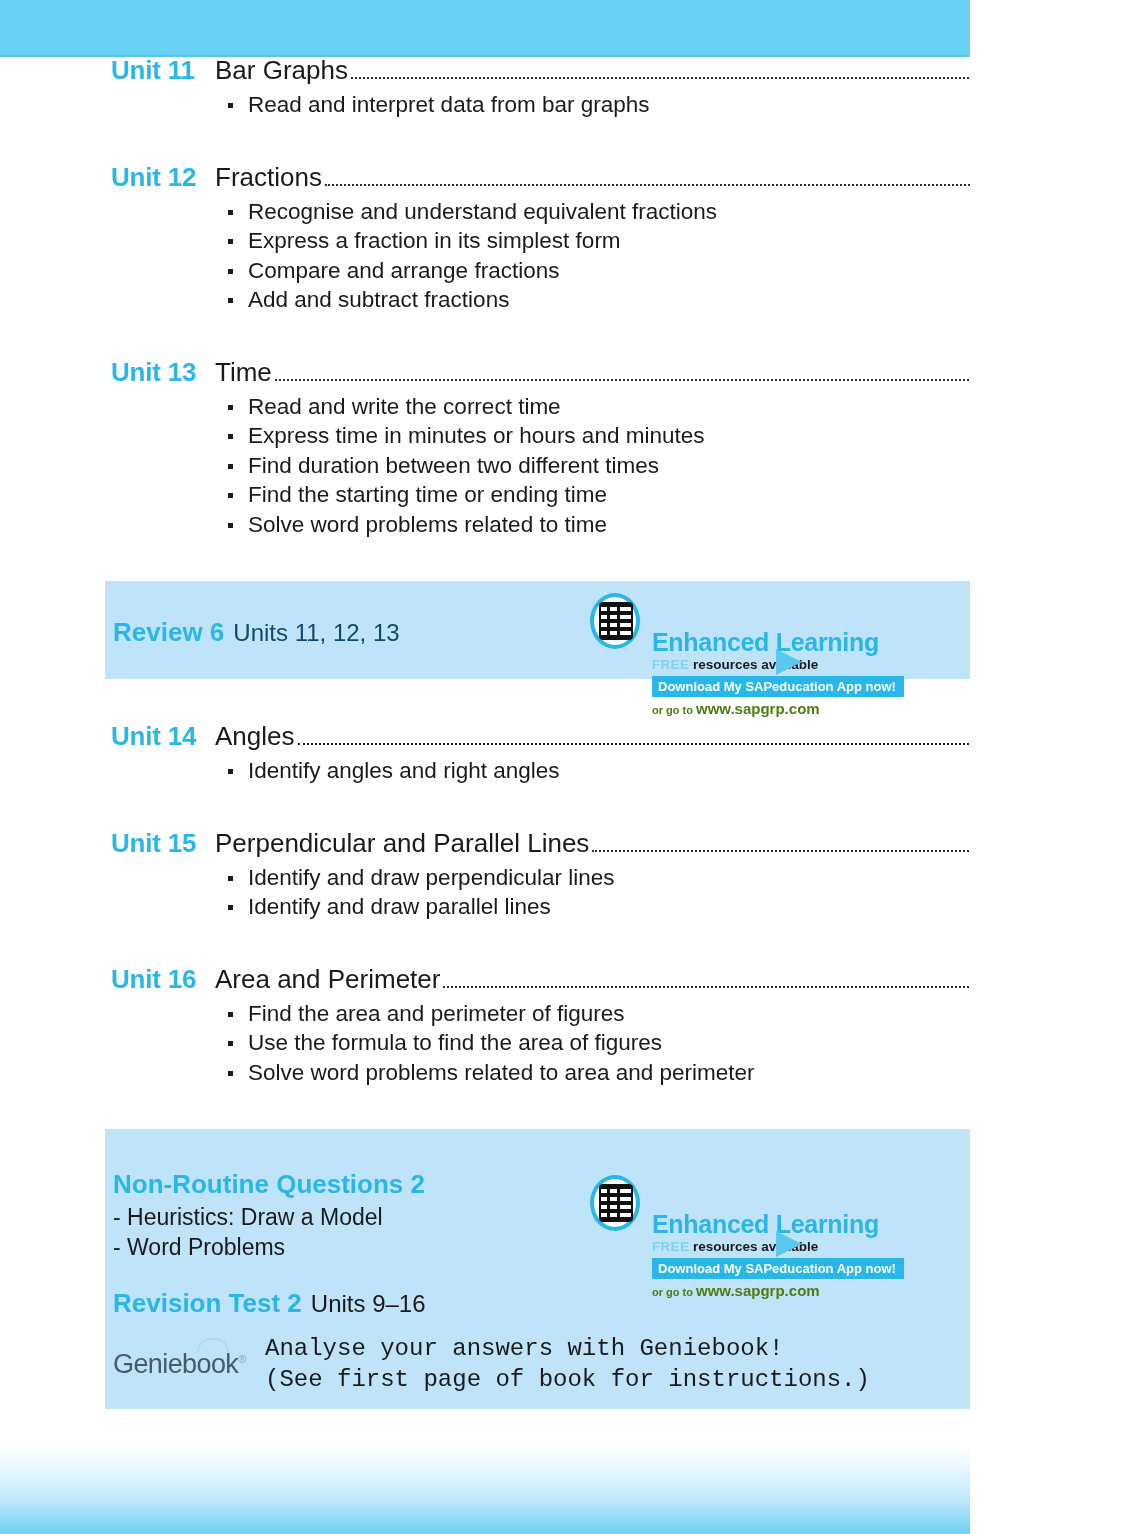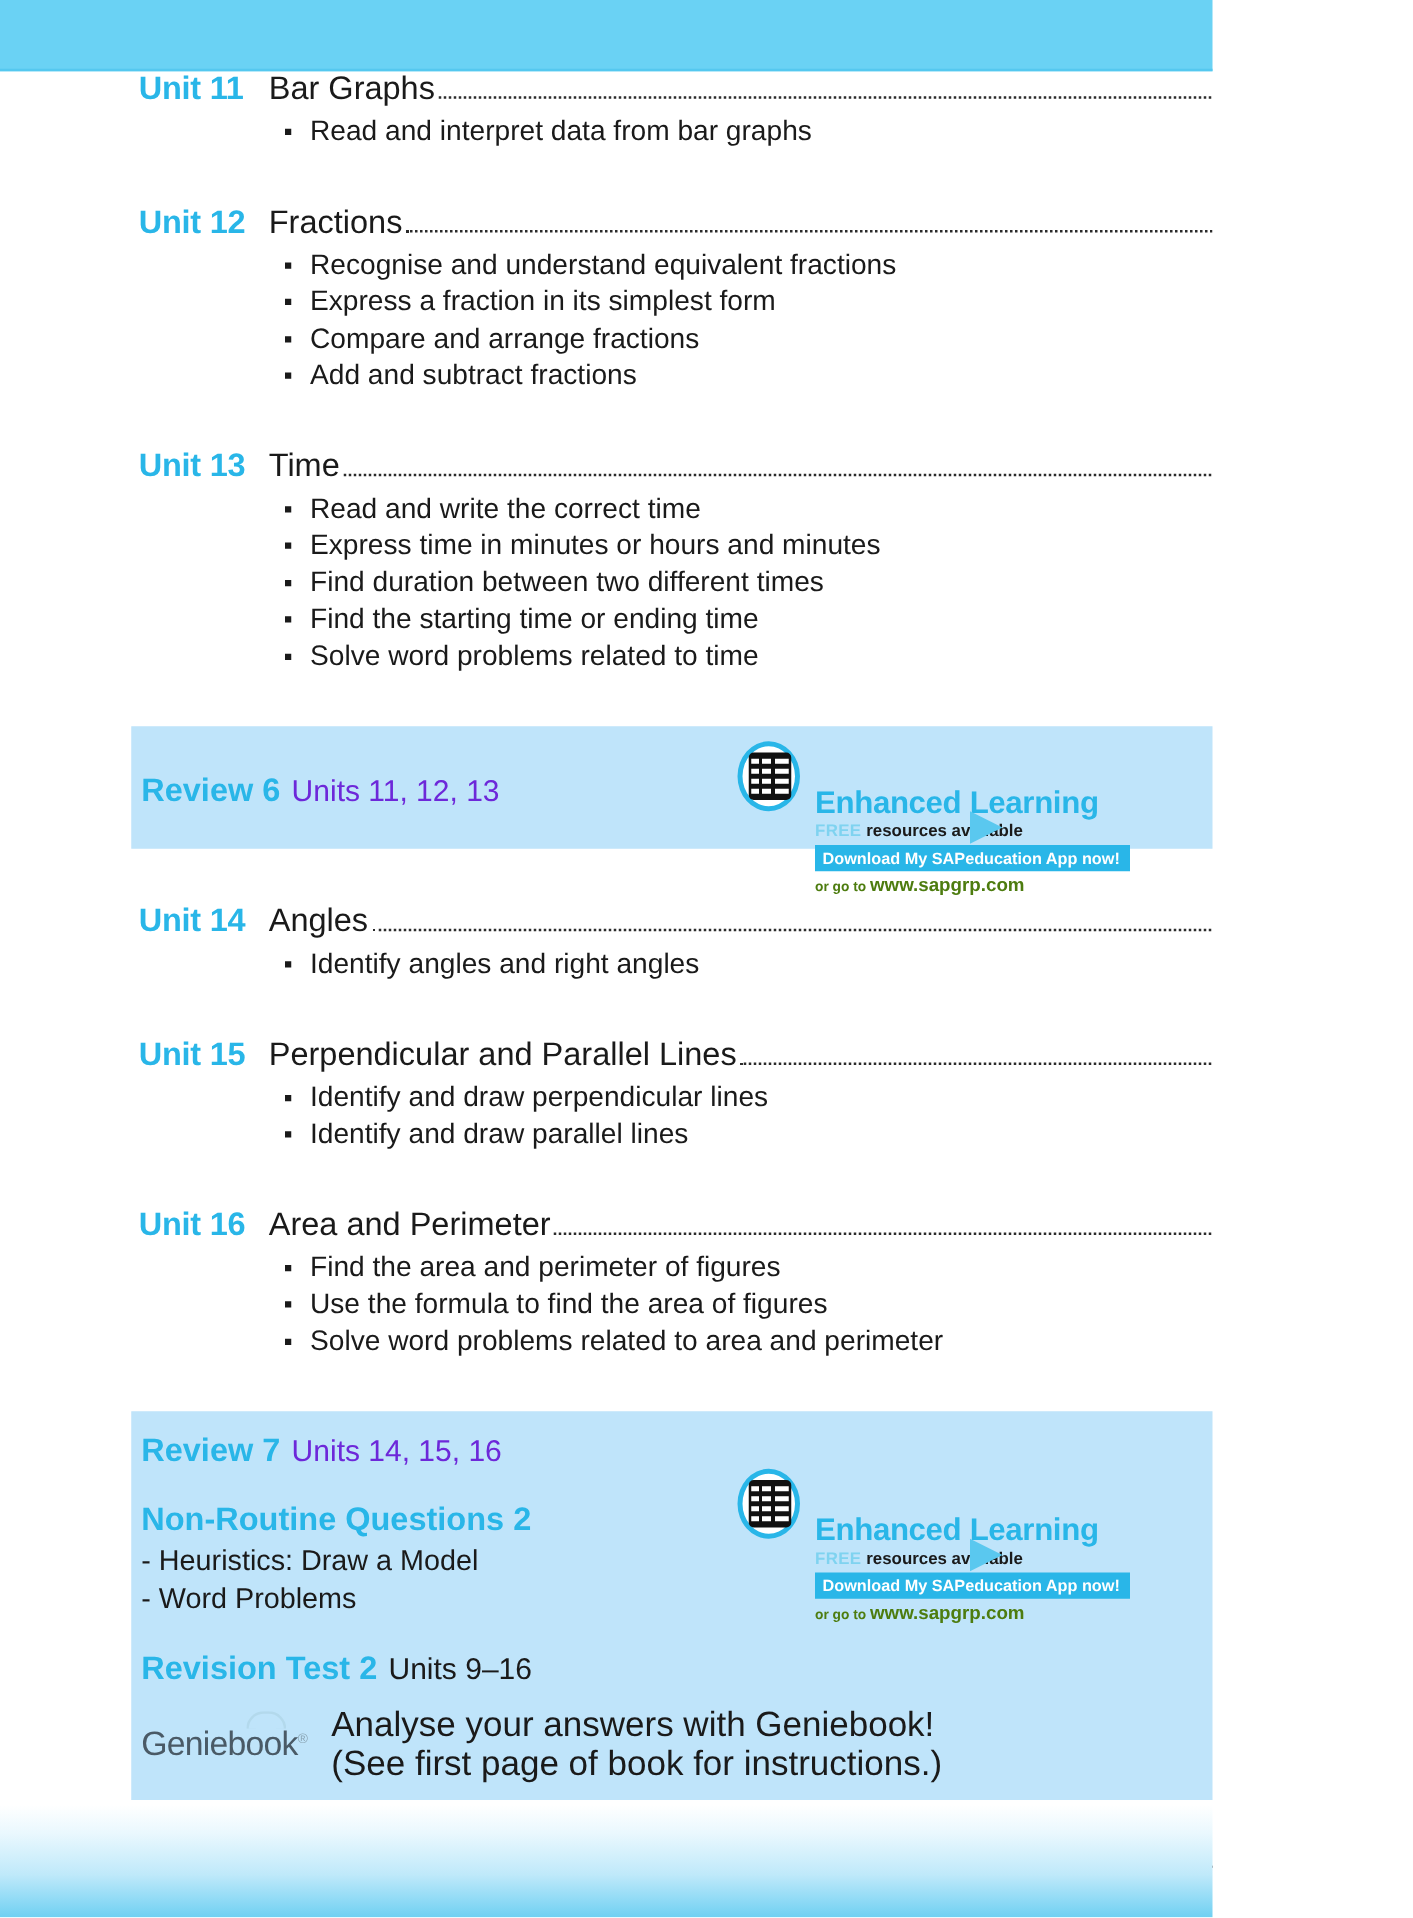--- a/index.html
+++ b/index.html
@@ -121,21 +121,21 @@
     align-items: baseline;
     padding-left: 8px;
   }
   .review-label {
     color: #29b6e8;
     font-weight: bold;
     font-size: 26px;
     padding-right: 9px;
   }
   .review-units {
-    color: #6d28d9;
+    color: #0c4a6e;
     font-size: 24px;
   }
   .r6-inner {
     position: absolute;
     left: 0;
     top: 36px;
     width: 100%;
   }
   .nrq-title {
     color: #29b6e8;
@@ -190,22 +190,23 @@
   .genie-logo .regmark {
     font-size: 11px;
     vertical-align: super;
     color: #8aa4b3;
   }
   .genie-text {
     padding-left: 10px;
   }
   .genie-text div {
     color: #1a1a1a;
-    font-size: 28px;
+    font-size: 24px;
     line-height: 31px;
+    font-family: Liberation Mono, monospace;
   }
 
   
   .el-badge {
     position: absolute;
     display: flex;
     align-items: flex-start;
   }
   .el-badge.r6 { left: 483px; top: 8px; }
   .el-badge.r7 { left: 483px; top: 42px; }
@@ -445,24 +446,20 @@
       <ul class="objectives">
         <li>Find the area and perimeter of figures</li>
         <li>Use the formula to find the area of figures</li>
         <li>Solve word problems related to area and perimeter</li>
       </ul>
     </div>
 
     <div class="gap-lg"></div>
 
     <div class="panel panel-r7">
-      <div class="review-line">
-        <span class="review-label">Review 7</span>
-        <span class="review-units">Units 14, 15, 16</span>
-      </div>
 
       <div class="nrq-title">Non-Routine Questions 2</div>
       <div class="nrq-item">- Heuristics: Draw a Model</div>
       <div class="nrq-item">- Word Problems</div>
 
       <div class="rt-line">
         <span class="rt-label">Revision Test 2</span>
         <span class="rt-units">Units 9–16</span>
       </div>
 

